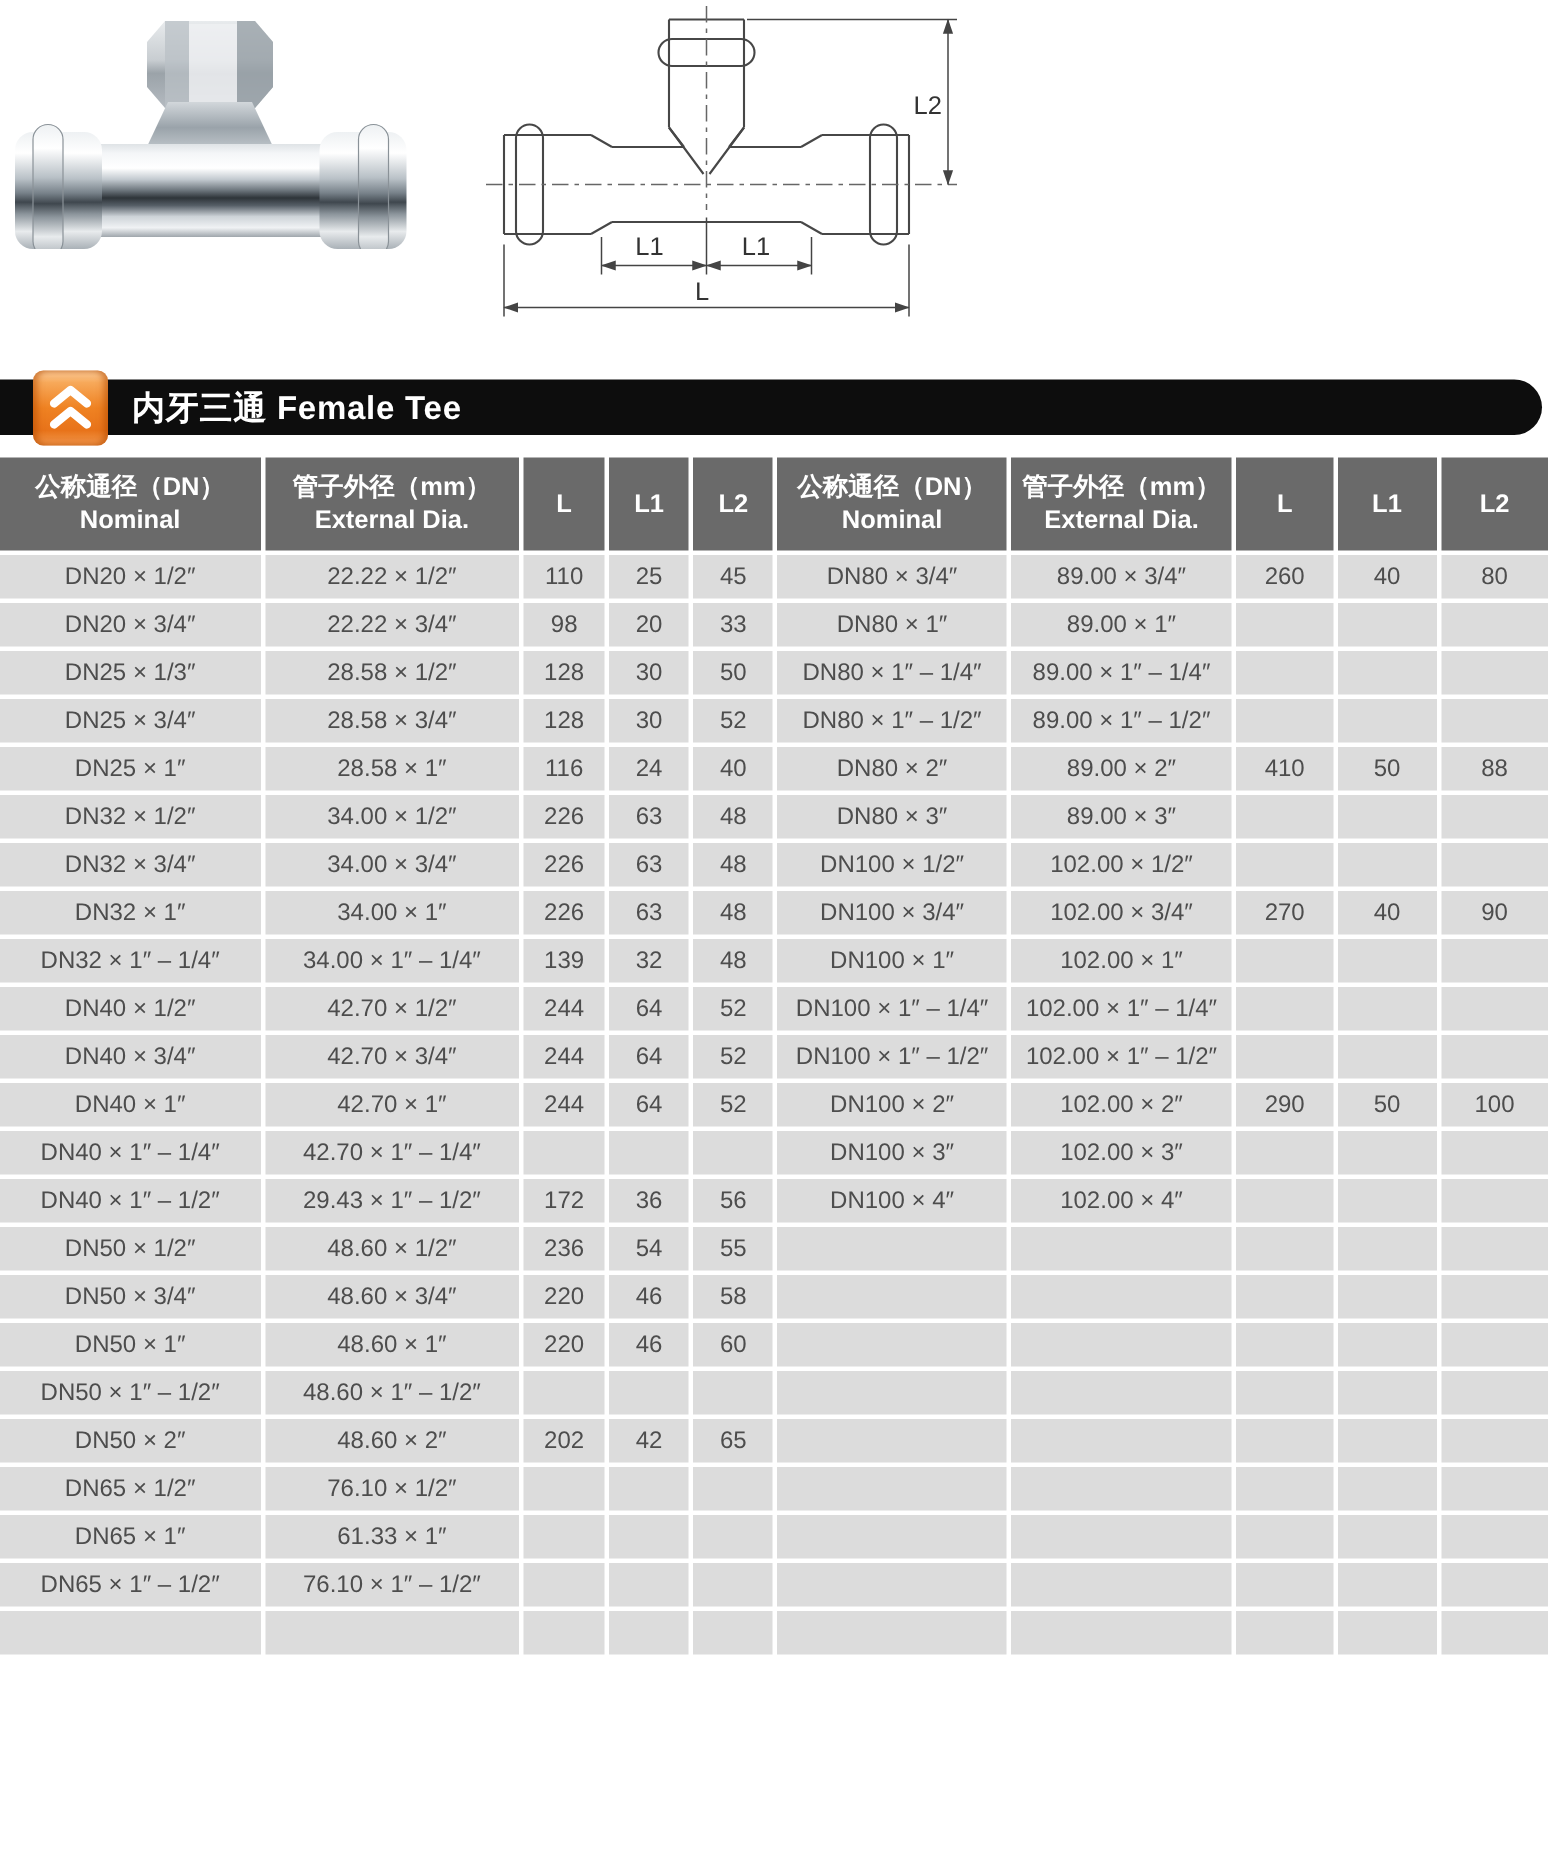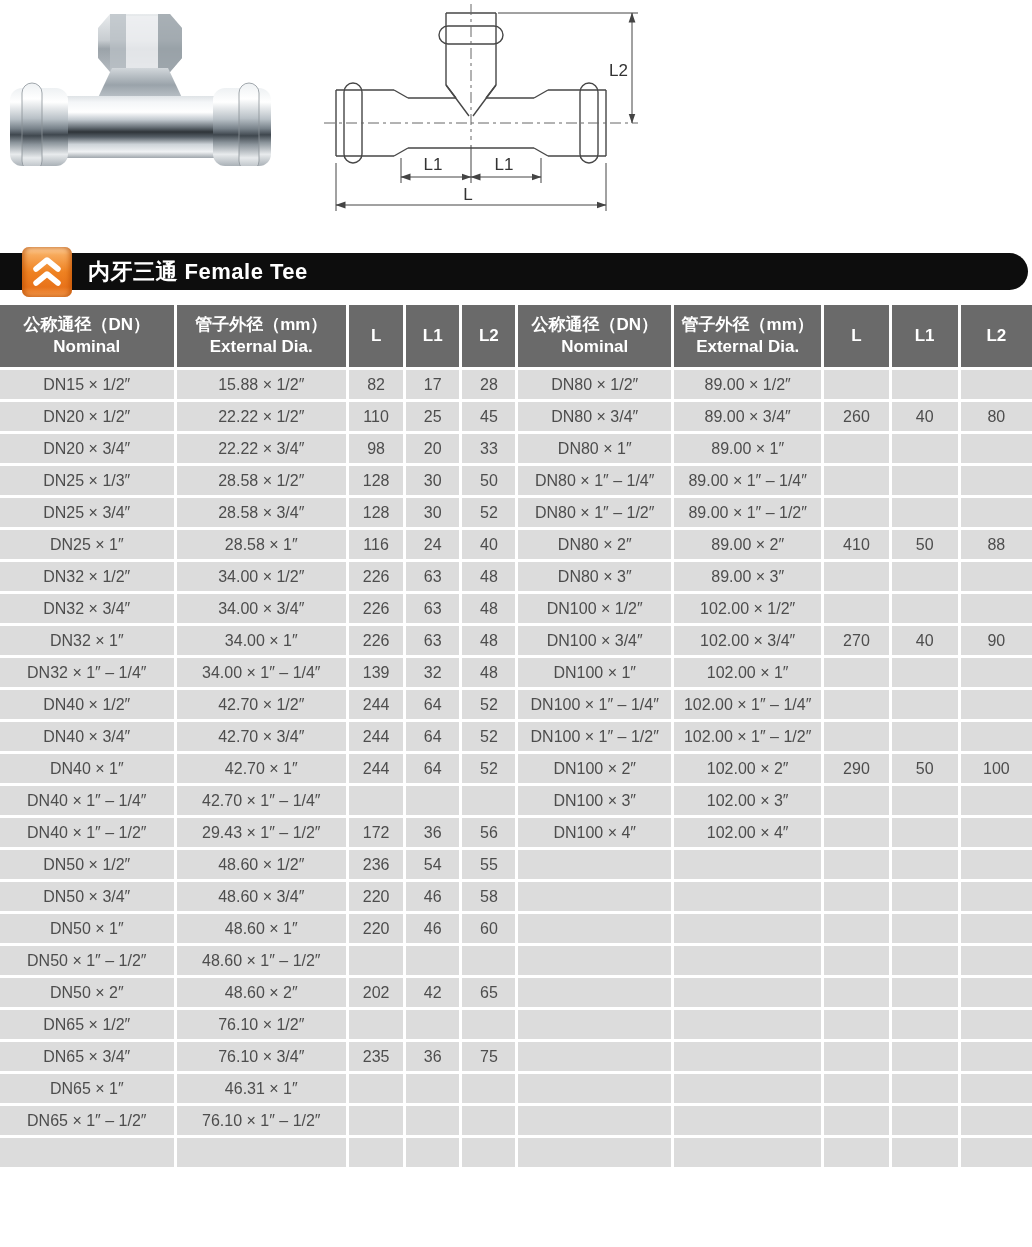--- a/index.html
+++ b/index.html
@@ -201,32 +201,20 @@
         <div>管子外径（mm）</div>
         <div>External Dia.</div>
       </th>
       <th>L</th>
       <th>L1</th>
       <th>L2</th>
     </tr>
   </thead>
   <tbody>
       <tr>
-        <td>DN15 × 1/2″</td>
-        <td>15.88 × 1/2″</td>
-        <td>82</td>
-        <td>17</td>
-        <td>28</td>
-        <td>DN80 × 1/2″</td>
-        <td>89.00 × 1/2″</td>
-        <td></td>
-        <td></td>
-        <td></td>
-      </tr>
-      <tr>
         <td>DN20 × 1/2″</td>
         <td>22.22 × 1/2″</td>
         <td>110</td>
         <td>25</td>
         <td>45</td>
         <td>DN80 × 3/4″</td>
         <td>89.00 × 3/4″</td>
         <td>260</td>
         <td>40</td>
         <td>80</td>
@@ -453,34 +441,22 @@
         <td></td>
         <td></td>
         <td></td>
         <td></td>
         <td></td>
         <td></td>
         <td></td>
         <td></td>
       </tr>
       <tr>
-        <td>DN65 × 3/4″</td>
-        <td>76.10 × 3/4″</td>
-        <td>235</td>
-        <td>36</td>
-        <td>75</td>
-        <td></td>
-        <td></td>
-        <td></td>
-        <td></td>
-        <td></td>
-      </tr>
-      <tr>
         <td>DN65 × 1″</td>
-        <td>46.31 × 1″</td>
+        <td>61.33 × 1″</td>
         <td></td>
         <td></td>
         <td></td>
         <td></td>
         <td></td>
         <td></td>
         <td></td>
         <td></td>
       </tr>
       <tr>

